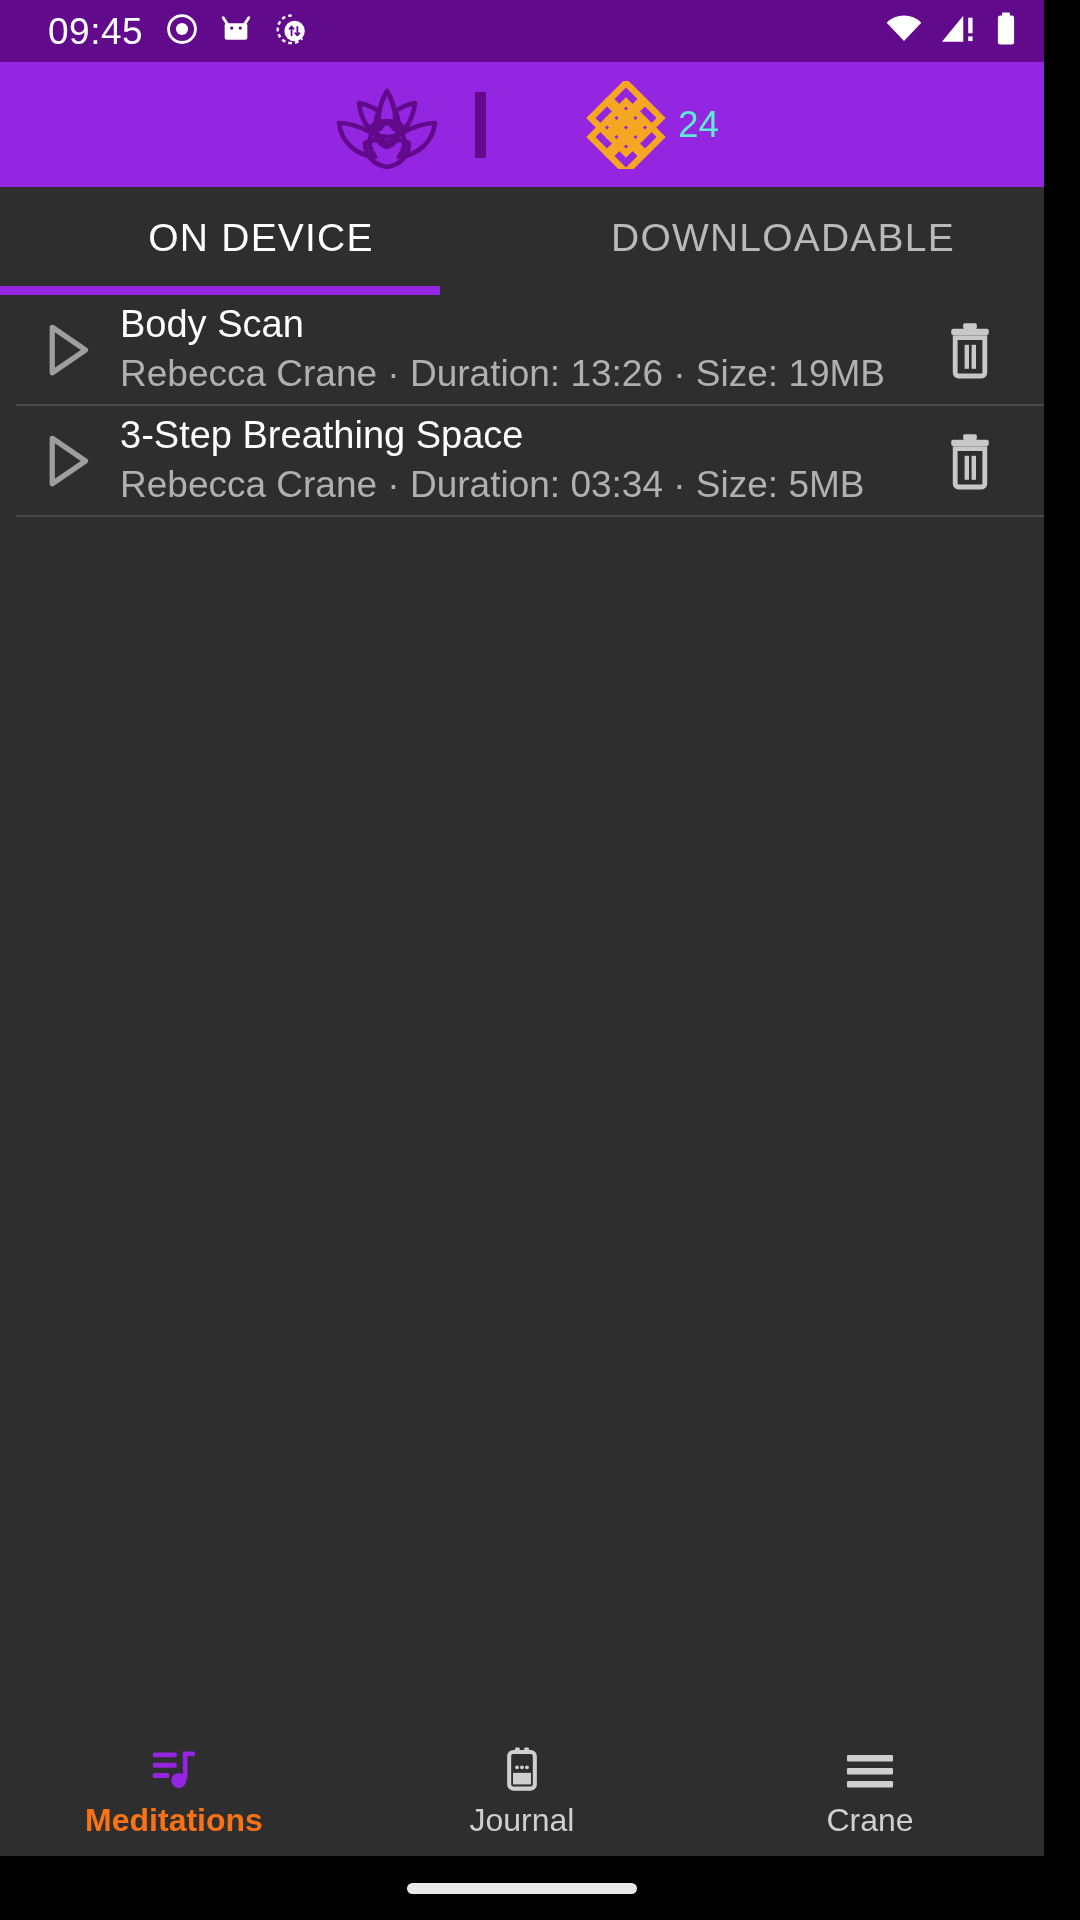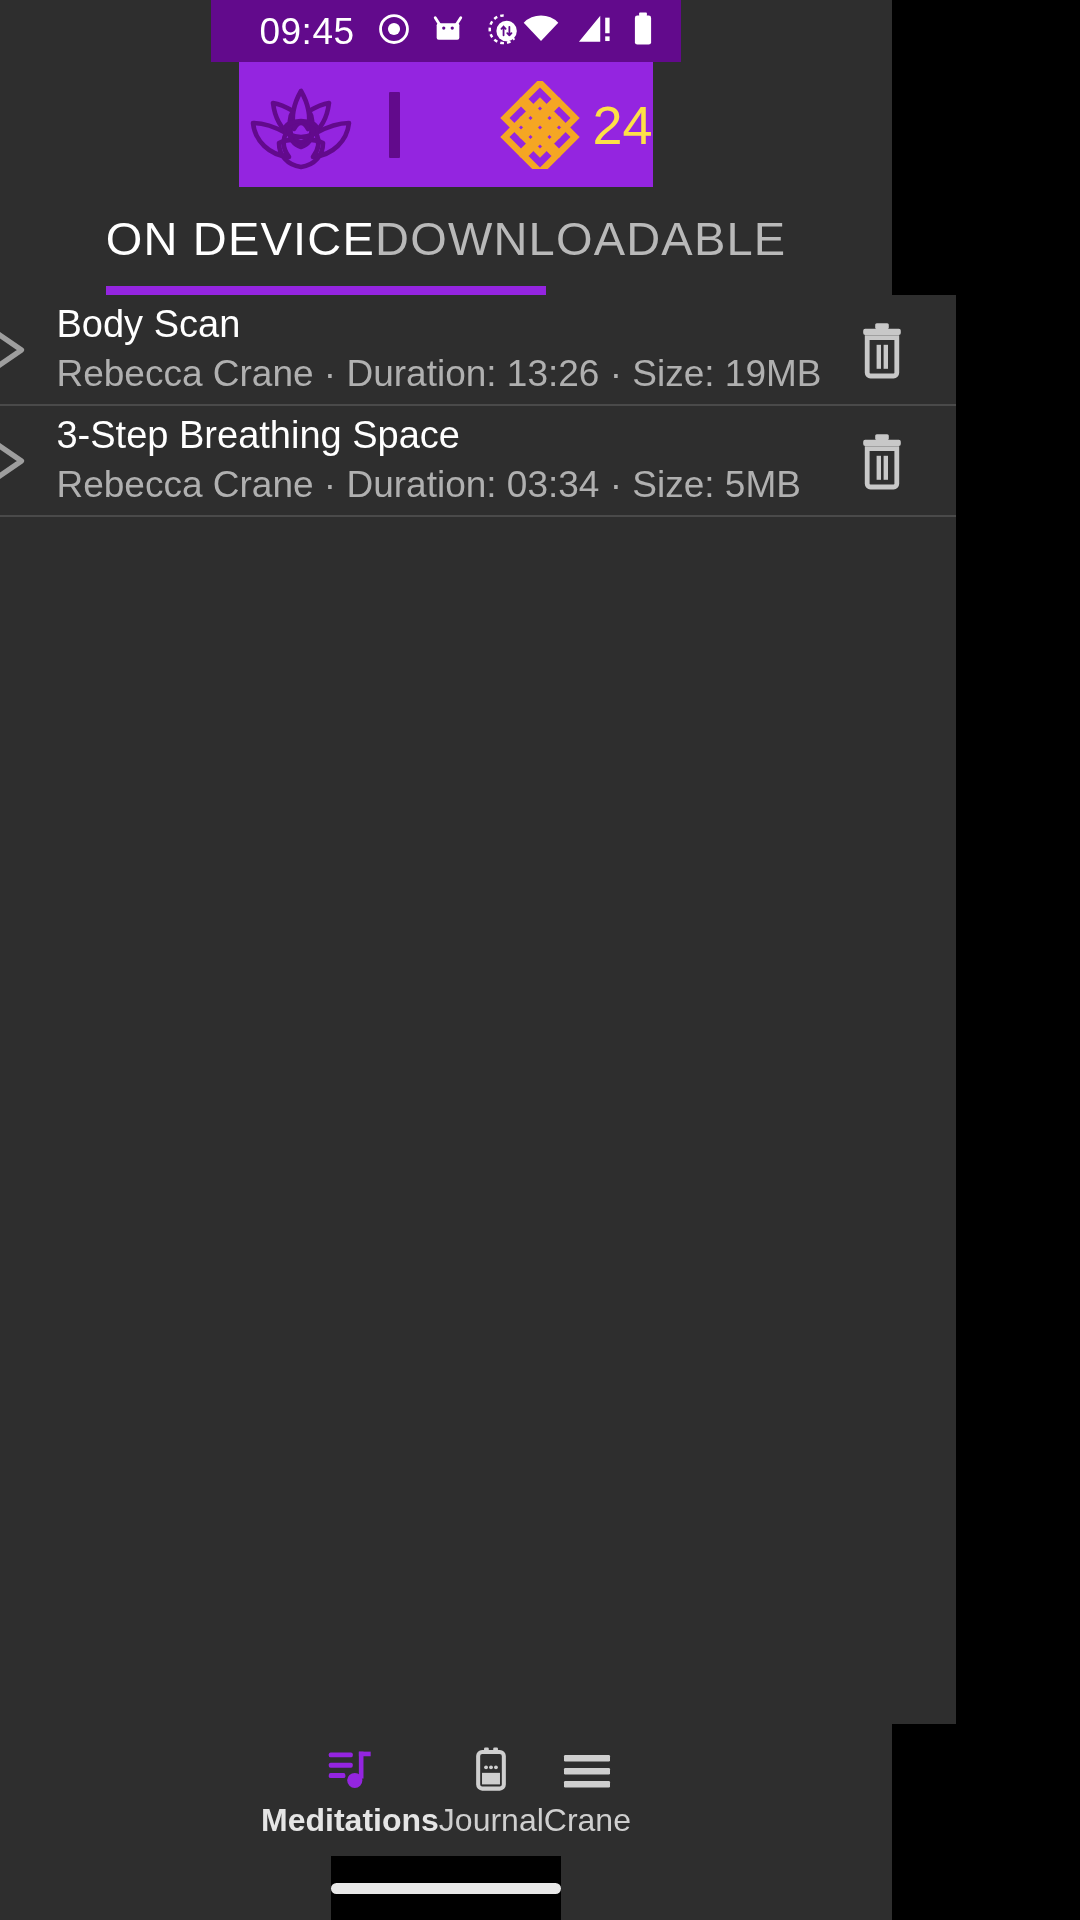--- a/index.html
+++ b/index.html
@@ -4,23 +4,23 @@
 <style>
   * { margin:0; padding:0; box-sizing:border-box; }
   html, body {
     width:1080px; height:1920px;
     background:#000;
     font-family:"Liberation Sans", sans-serif;
     overflow:hidden;
   }
   #phone {
     position:relative;
-    width:892px; height:1920px;
+    width:1044px; height:1920px;
     background:#2e2e2e;
-    display:flex; flex-direction:column;align-items:center;
+    display:flex; flex-direction:column;
   }
 
   
   .statusbar {
     height:62px; flex:0 0 62px;
     background:#620a8c;
     display:flex; align-items:center;
     padding:0 26px 0 48px;
     color:#fff;
   }
@@ -46,34 +46,34 @@
   .divider-bar {
     width:11px; height:66px; background:#620a8c; margin-left:26px; margin-right:0;
     border-radius:1px;
   }
   .streak-group {
     display:flex; align-items:center; gap:8px;
     margin-left:96px;
   }
   .knot-wrap { width:88px; height:88px; display:flex; align-items:center; justify-content:center; }
   .streak-count {
-    color:#fde047; font-size:54px; font-weight:400; line-height:1;
+    color:#5eead4; font-size:37px; font-weight:400; line-height:1;
     letter-spacing:0px;
   }
 
   
   .tabs {
     flex:0 0 108px; height:108px;
     background:#2e2e2e;
     display:flex; position:relative;
   }
   .tab {
     flex:1 1 50%;
     display:flex; align-items:center; justify-content:center;
-    font-size:47px; letter-spacing:1.2px;
+    font-size:39px; letter-spacing:1.2px;
     color:#b9b9b9;
     padding-bottom:6px;
   }
   .tab.active { color:#ffffff; }
   .tab-indicator {
     position:absolute; bottom:0; left:0;
     width:440px; height:9px; background:#9425e0;
   }
 
   
@@ -110,21 +110,21 @@
     display:flex; align-items:center;
     border-top:0;
   }
   .navitem {
     flex:1 1 33.33%;
     display:flex; flex-direction:column; align-items:center; justify-content:center;
     gap:12px;
   }
   .nav-icon { height:48px; display:flex; align-items:flex-end; justify-content:center; }
   .nav-label { font-size:32px; color:#cfcfcf; line-height:1; }
-  .navitem.active .nav-label { color:#e5e5e5; font-weight:bold; }
+  .navitem.active .nav-label { color:#f97316; font-weight:bold; }
 
   
   .gesturebar {
     flex:0 0 64px; height:64px; background:#000;
     display:flex; align-items:center; justify-content:center;
   }
   .gesture-pill {
     width:230px; height:11px; border-radius:6px; background:#e8e8e8;
   }
 </style>

